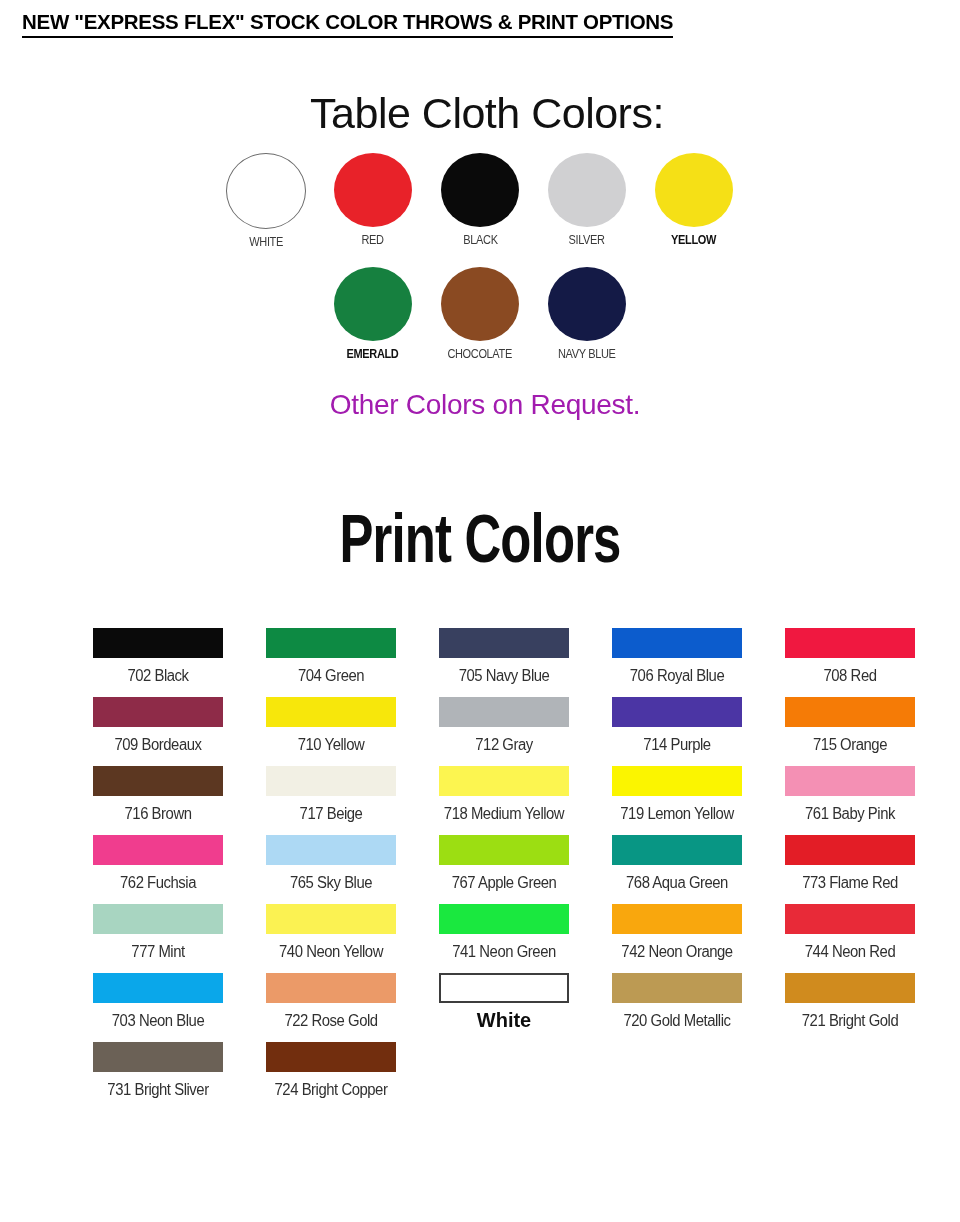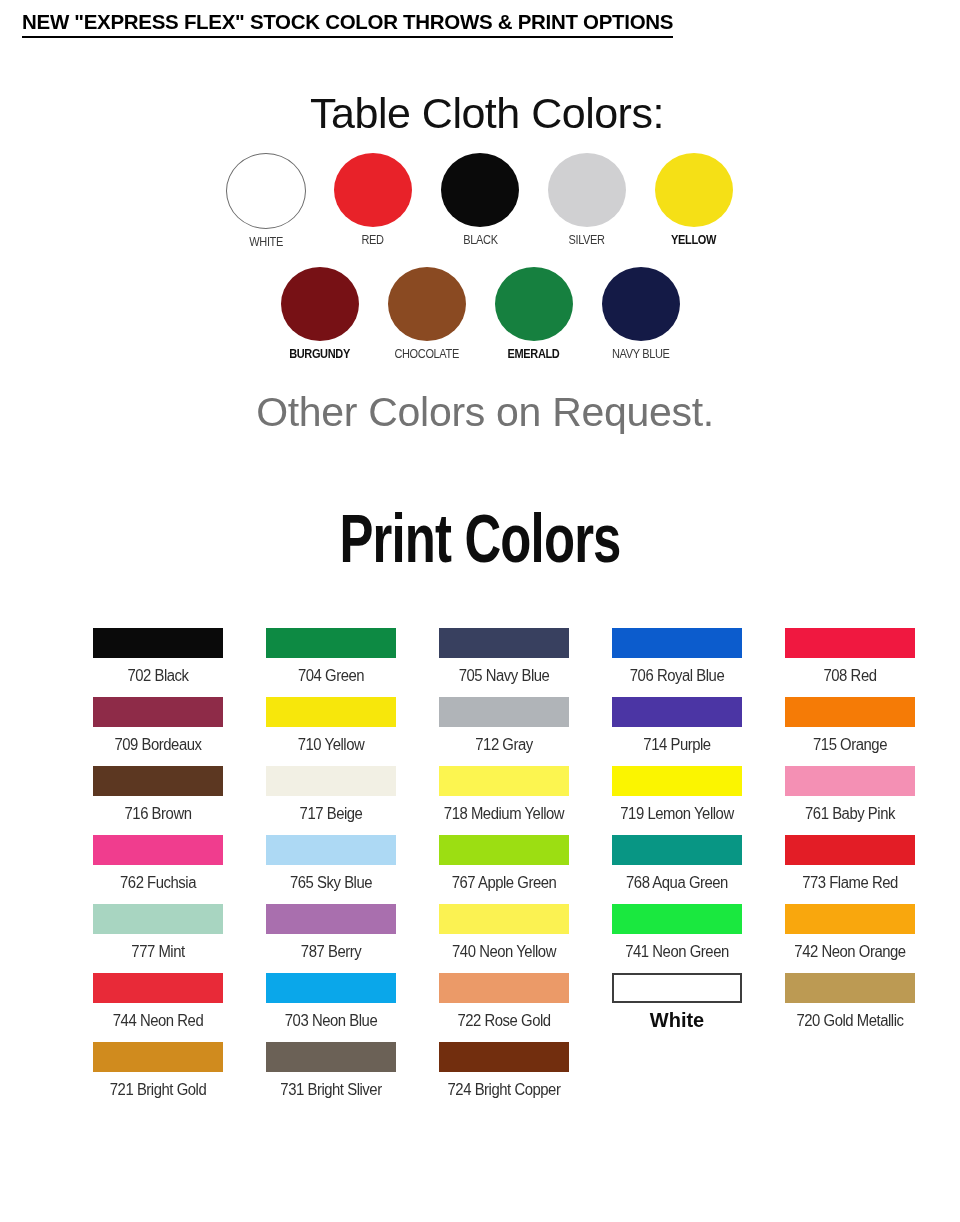--- a/index.html
+++ b/index.html
@@ -74,22 +74,22 @@
     white-space: nowrap;
     font-family: "Liberation Sans", sans-serif;
     transform: scaleX(0.88);
   }
   .circle-label.bold {
     font-weight: bold;
     color: #111111;
   }
   #cloth-note {
     text-align: center;
-    font-size: 41px;
-    color: #737373;
+    font-size: 28px;
+    color: #a21caf;
     margin-top: 28px;
     letter-spacing: -0.3px;
     margin-left: 10px;
   }
 
   
   #print-heading {
     position: absolute;
     left: 0;
     top: 498px;
@@ -173,32 +173,28 @@
         <div class="swatch-circle" style="background: rgb(208, 208, 210);"></div>
         <div class="circle-label">SILVER</div>
       </div>
       <div class="circle-cell">
         <div class="swatch-circle" style="background: rgb(245, 224, 22);"></div>
         <div class="circle-label bold">YELLOW</div>
       </div>
     </div>
   <div class="circle-row" id="cloth-row-1">
       <div class="circle-cell">
-        <div class="swatch-circle" style="background: rgb(119, 17, 21);"></div>
-        <div class="circle-label bold">BURGUNDY</div>
+        <div class="swatch-circle" style="background: rgb(22, 128, 63);"></div>
+        <div class="circle-label bold">EMERALD</div>
       </div>
       <div class="circle-cell">
         <div class="swatch-circle" style="background: rgb(138, 74, 34);"></div>
         <div class="circle-label">CHOCOLATE</div>
       </div>
       <div class="circle-cell">
-        <div class="swatch-circle" style="background: rgb(22, 128, 63);"></div>
-        <div class="circle-label bold">EMERALD</div>
-      </div>
-      <div class="circle-cell">
         <div class="swatch-circle" style="background: rgb(20, 26, 70);"></div>
         <div class="circle-label">NAVY BLUE</div>
       </div>
     </div>
 
   <div id="cloth-note">Other Colors on Request.</div>
 </div>
 
 <div id="print-heading">Print Colors</div>
 
@@ -281,24 +277,20 @@
     </div>
     <div class="print-cell">
       <div class="print-swatch" style="background: rgb(227, 29, 38);"></div>
       <div class="print-label">773 Flame Red</div>
     </div>
     <div class="print-cell">
       <div class="print-swatch" style="background: rgb(168, 213, 193);"></div>
       <div class="print-label">777 Mint</div>
     </div>
     <div class="print-cell">
-      <div class="print-swatch" style="background: rgb(169, 111, 174);"></div>
-      <div class="print-label">787 Berry</div>
-    </div>
-    <div class="print-cell">
       <div class="print-swatch" style="background: rgb(251, 242, 82);"></div>
       <div class="print-label">740 Neon Yellow</div>
     </div>
     <div class="print-cell">
       <div class="print-swatch" style="background: rgb(26, 232, 63);"></div>
       <div class="print-label">741 Neon Green</div>
     </div>
     <div class="print-cell">
       <div class="print-swatch" style="background: rgb(249, 167, 13);"></div>
       <div class="print-label">742 Neon Orange</div>

